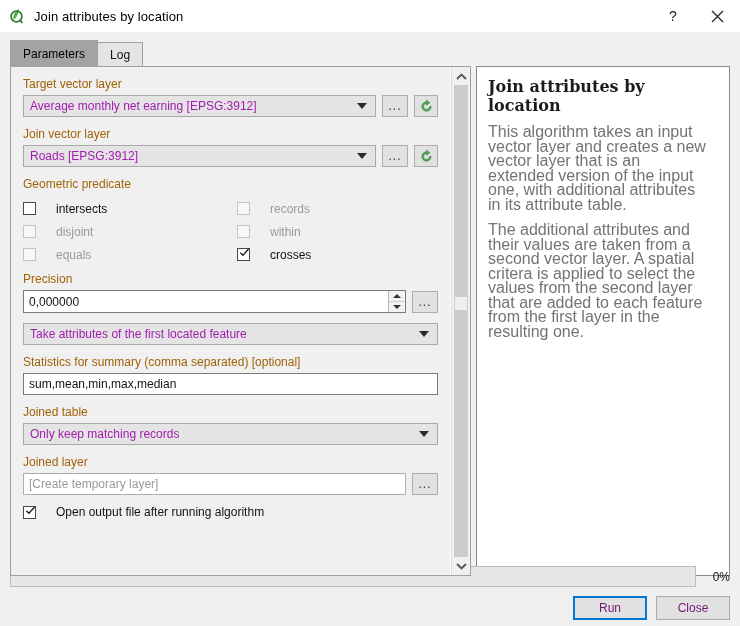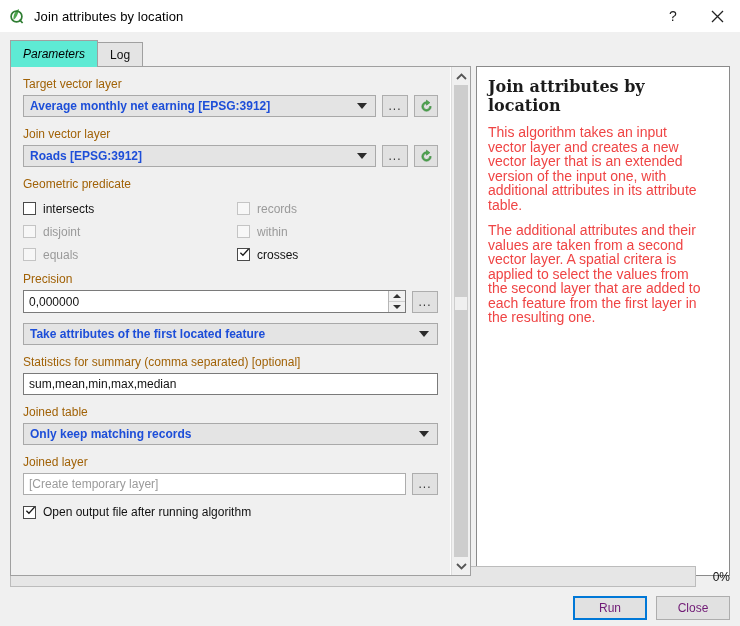--- a/index.html
+++ b/index.html
@@ -80,25 +80,24 @@
     align-items: center;
     font-size: 12px;
     border: 1px solid #a0a0a0;
     border-bottom: none;
     background: #e4e4e4;
     color: #111;
     margin-right: -1px;
     position: relative;
   }
   .tab.active {
-    background: #5eead4;
+    background: #a3a3a3;
     height: 27px;
     z-index: 3;
     color: #000;
-    font-style: italic;
   }
 
   .batch-btn {
     position: absolute;
     right: 0;
     top: 0;
     height: 23px;
     padding: 0 8px;
     box-sizing: border-box;
     display: flex;
@@ -148,24 +147,23 @@
   .combo {
     flex: 1 1 auto;
     height: 22px;
     box-sizing: border-box;
     background: #e4e4e4;
     border: 1px solid #a9a9a9;
     display: flex;
     align-items: center;
     padding: 0 4px 0 6px;
     font-size: 12px;
-    color: #1d4ed8;
+    color: #a21caf;
     position: relative;
     min-width: 0;
-    font-weight: bold;
   }
   .combo .ctext {
     flex: 1 1 auto;
     white-space: nowrap;
     overflow: hidden;
     text-overflow: ellipsis;
   }
   .caret {
     width: 0;
     height: 0;
@@ -201,20 +199,21 @@
     display: grid;
     grid-template-columns: 214px auto;
     grid-auto-rows: 23px;
     margin-bottom: 6px;
   }
   .cbx {
     display: flex;
     align-items: center;
     font-size: 12px;
     color: #111;
+    gap: 13px;
   }
   .cbx .box {
     width: 13px;
     height: 13px;
     box-sizing: border-box;
     border: 1px solid #4a4a4a;
     background: #ffffff;
     margin-right: 7px;
     flex: 0 0 auto;
     position: relative;
@@ -352,23 +351,23 @@
   }
   .help-title {
     font-family: "DejaVu Serif", serif;
     font-size: 16px;
     font-weight: bold;
     color: #1b1b1b;
     margin: 0 0 10px 0;
     line-height: 19px;
   }
   .help-p {
-    font-size: 14px;
+    font-size: 16px;
     line-height: 14.5px;
-    color: #ef4444;
+    color: #737373;
     margin: 0 12px 11px 0;
   }
 
   
   .progress-row {
     position: absolute;
     left: 10px;
     top: 534px;
     width: 720px;
     display: flex;

